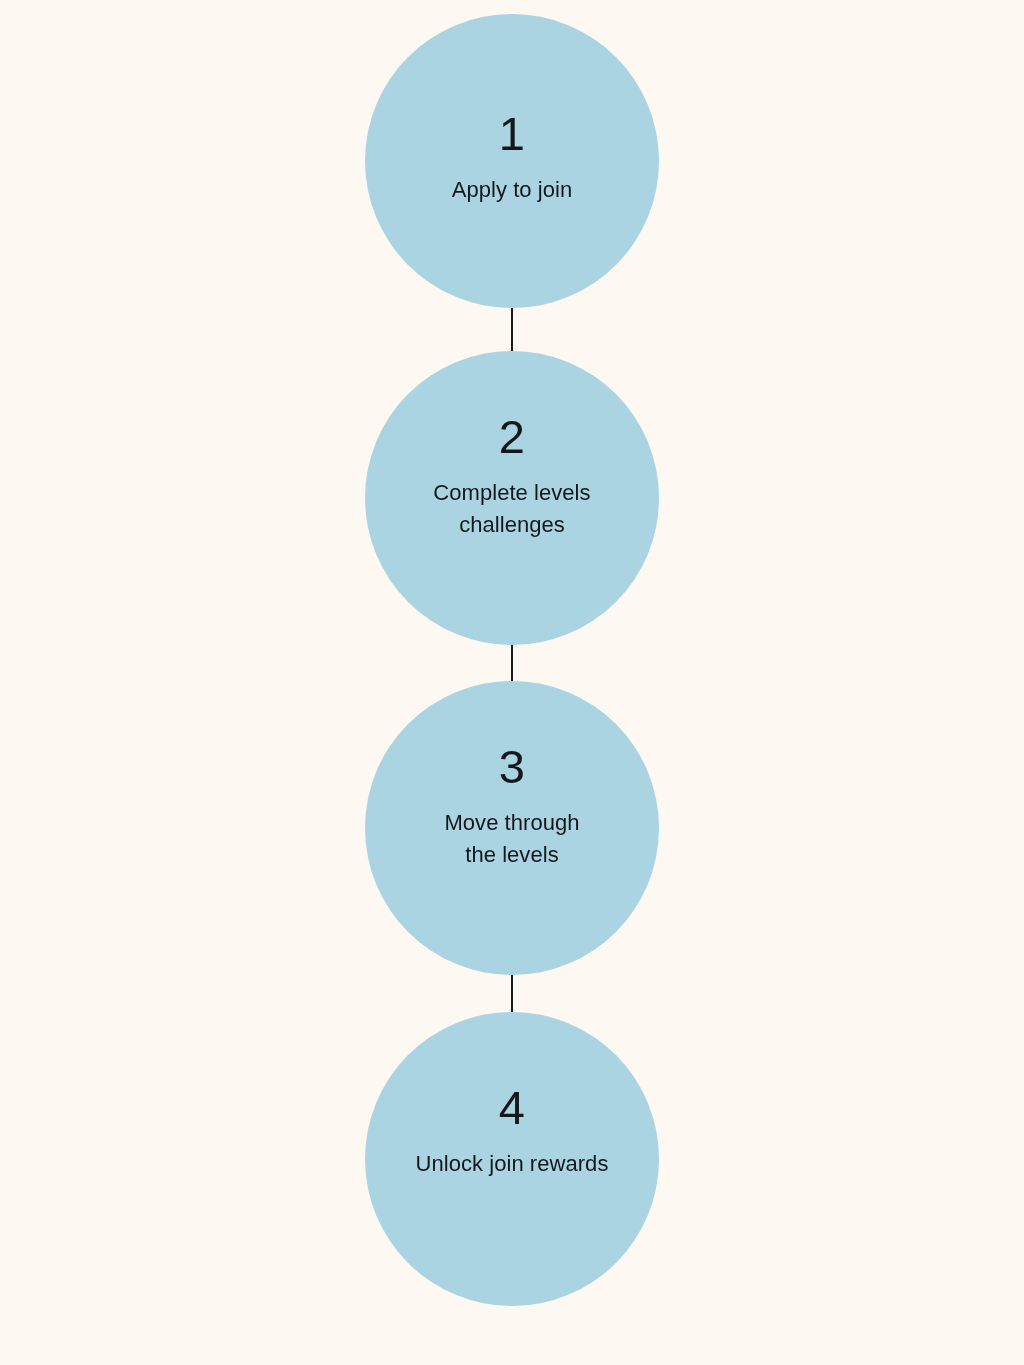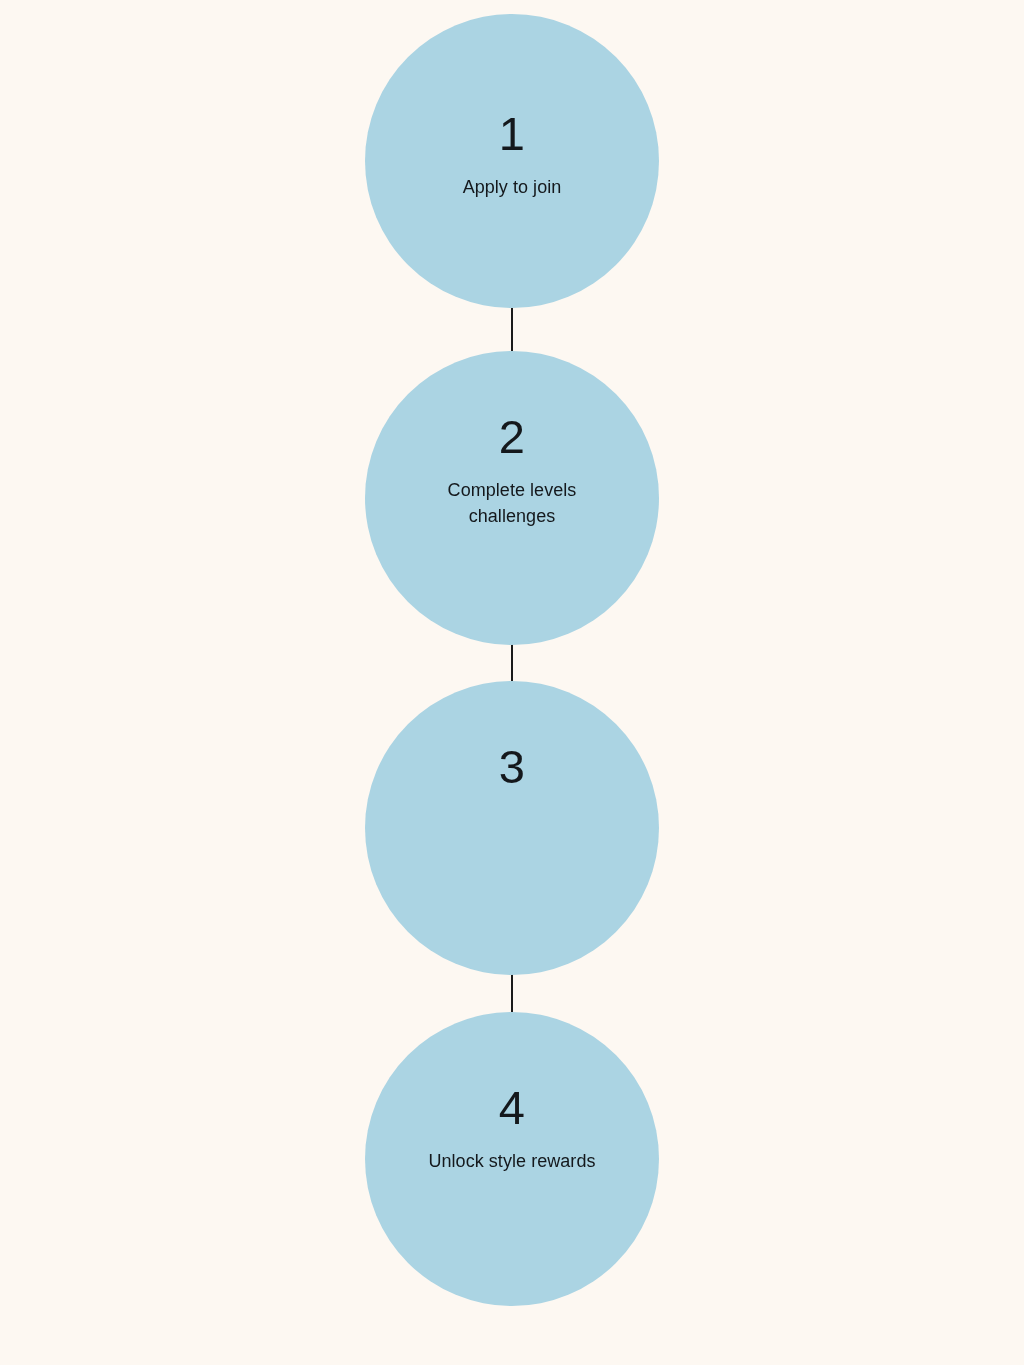--- a/index.html
+++ b/index.html
@@ -47,21 +47,21 @@
     display: block;
     font-size: 47px;
     font-weight: 300;
     line-height: 1.0;
     color: #14181C;
     letter-spacing: 0.2px;
   }
   .step-label {
     display: block;
     margin-top: 17px;
-    font-size: 18px;
+    font-size: 22px;
     font-weight: 400;
     line-height: 1.45;
     color: #14181C;
     letter-spacing: 0.05px;
     white-space: pre-line;
     text-align: center;
   }
   
   .step-1 .step-inner { top: 96px; }
   .step-2 .step-inner { top: 62px; }
@@ -88,23 +88,25 @@
     <div class="step-inner">
       <span class="step-number">2</span>
       <span class="step-label">Complete levels
 challenges</span>
     </div>
   </div>
 
   <div class="step-node step-3" style="top:681px;">
     <div class="step-inner">
       <span class="step-number">3</span>
+      <span class="step-label">Move through
+the levels</span>
     </div>
   </div>
 
   <div class="step-node step-4" style="top:1012px;">
     <div class="step-inner">
       <span class="step-number">4</span>
-      <span class="step-label">Unlock style rewards</span>
+      <span class="step-label">Unlock join rewards</span>
     </div>
   </div>
 
 </div>
 
 </body></html>

